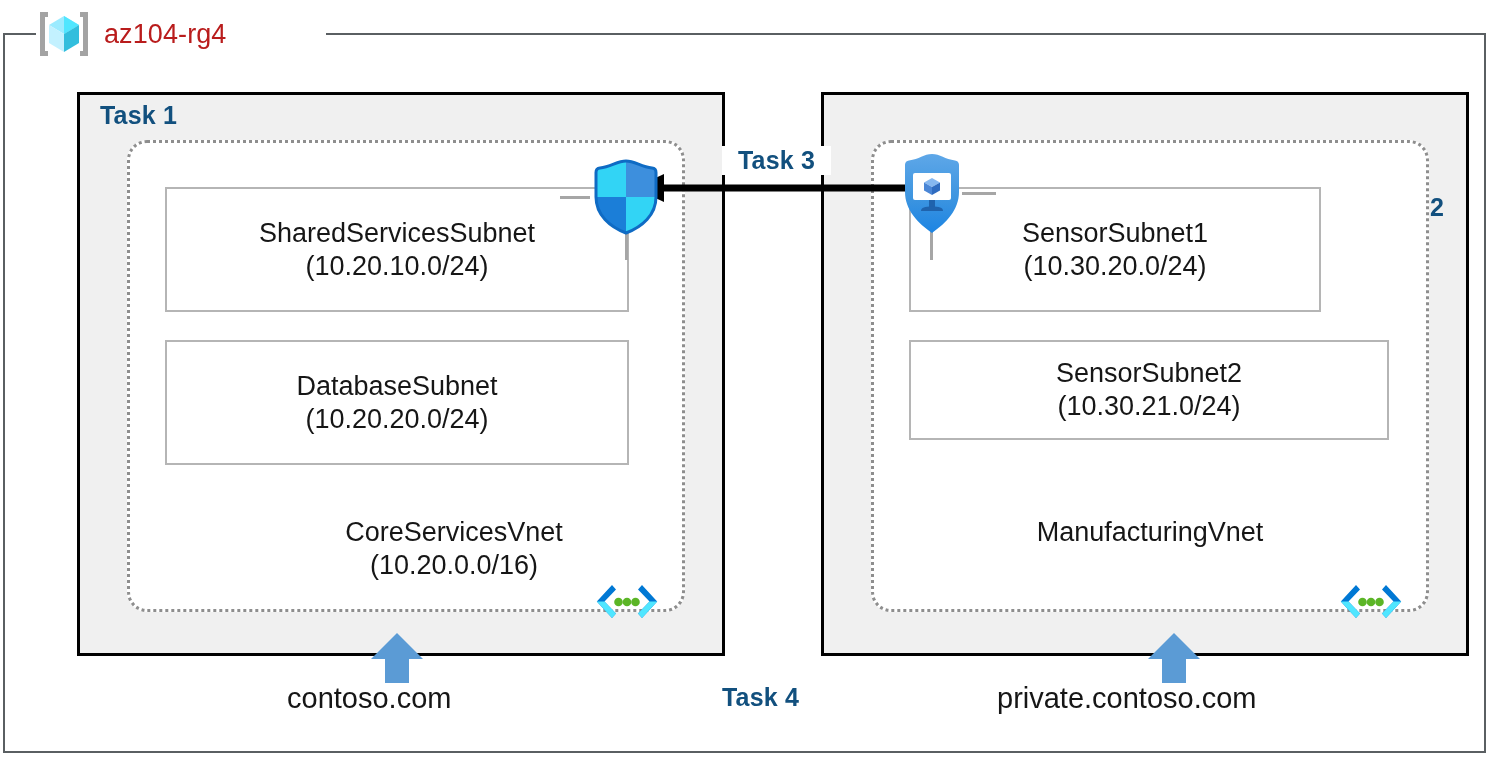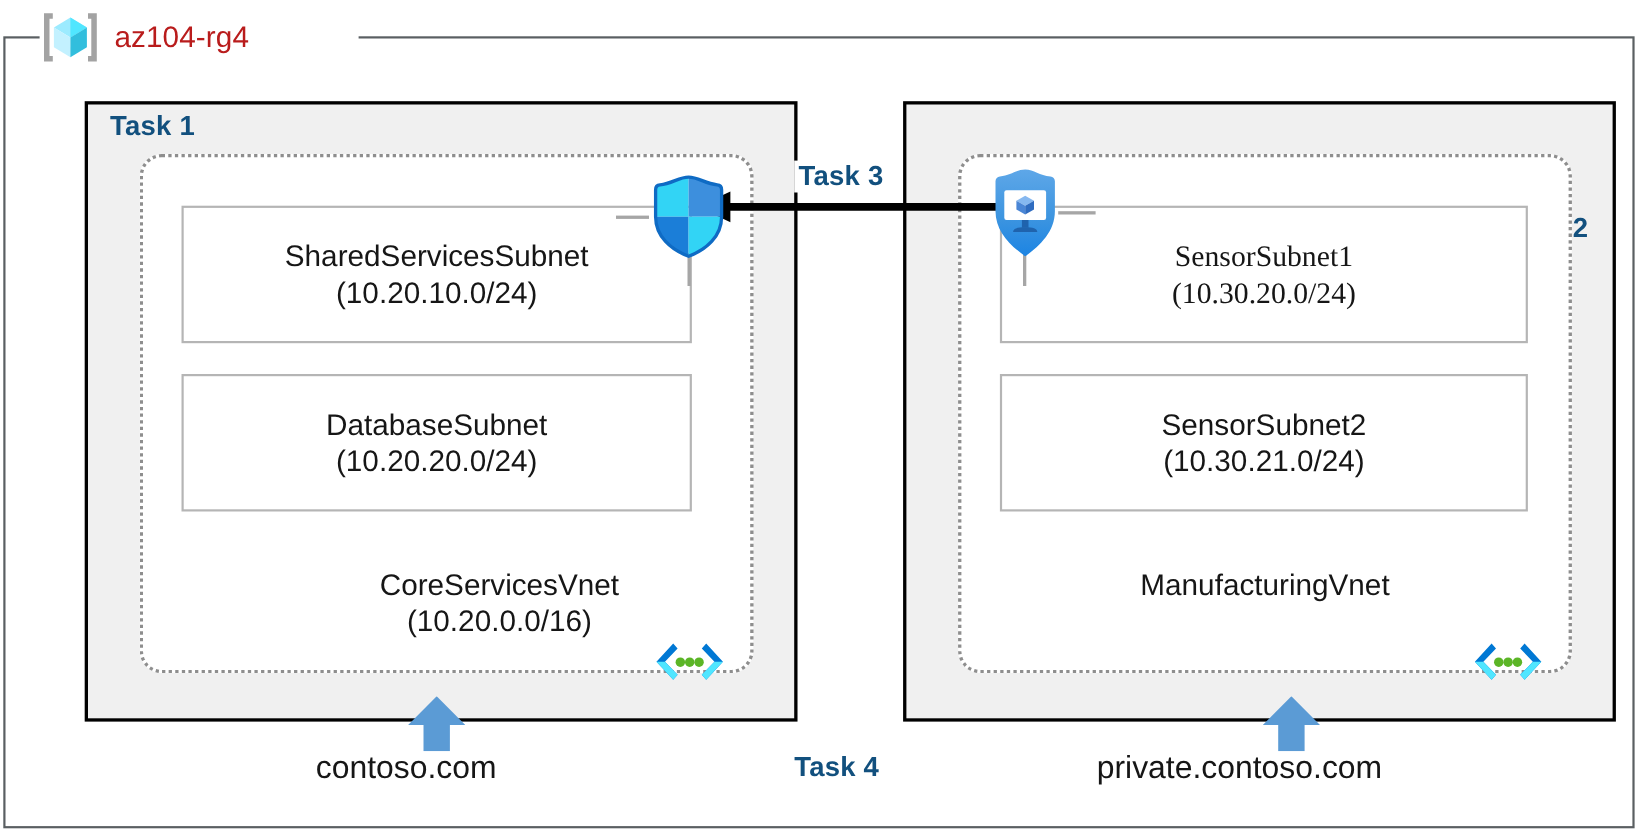--- a/index.html
+++ b/index.html
@@ -65,21 +65,21 @@
   .task-label {
     position: absolute;
     font-size: 25px;
     font-weight: bold;
     color: #12507e;
     letter-spacing: 0.2px;
     white-space: nowrap;
   }
   #label-task1 { left: 97px;  top: 98px; }
   #label-task2 { left: auto; right: 22px; top: 98px; }
-  #label-task3 { left: 722px; top: 146px; z-index: 40; background: #ffffff; padding: 0 4px; }
+  #label-task3 { left: 722px; top: 146px; z-index: 40; background: #ffffff; padding: 0 16px; }
   #label-task4 { left: 722px; top: 683px; z-index: 40; }
 
   
   .vnet-box {
     position: absolute;
     background: #ffffff;
     border: 3px dotted #8e8e8e;
     border-radius: 20px;
     box-sizing: border-box;
   }
@@ -96,22 +96,22 @@
     flex-direction: column;
     align-items: center;
     justify-content: center;
     line-height: 1.22;
   }
   .subnet-box .name,
   .subnet-box .cidr { font-size: 27px; color: #161616; white-space: nowrap; }
 
   #subnet-shared   { left: 165px; top: 187px; width: 464px; height: 125px; }
   #subnet-database { left: 165px; top: 340px; width: 464px; height: 125px; }
-  #subnet-sensor1  { left: 909px; top: 187px; width: 480px; height: 125px; font-family: Liberation Serif, serif; }
-  #subnet-sensor2  { left: 909px; top: 340px; width: 480px; height: 125px; }
+  #subnet-sensor1  { left: 909px; top: 187px; width: 412px; height: 125px; }
+  #subnet-sensor2  { left: 909px; top: 340px; width: 480px; height: 100px; }
 
   
   .vnet-caption {
     position: absolute;
     text-align: center;
     line-height: 1.22;
     white-space: nowrap;
   }
   .vnet-caption .name,
   .vnet-caption .cidr { font-size: 27px; color: #161616; }

